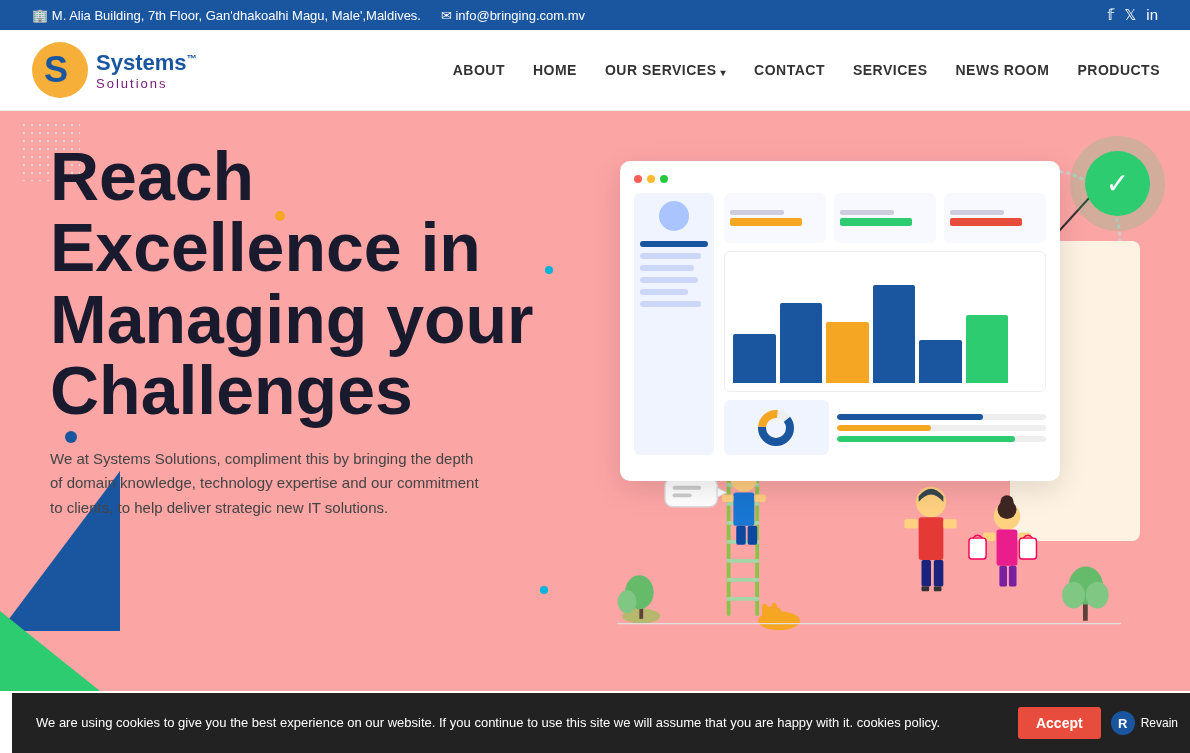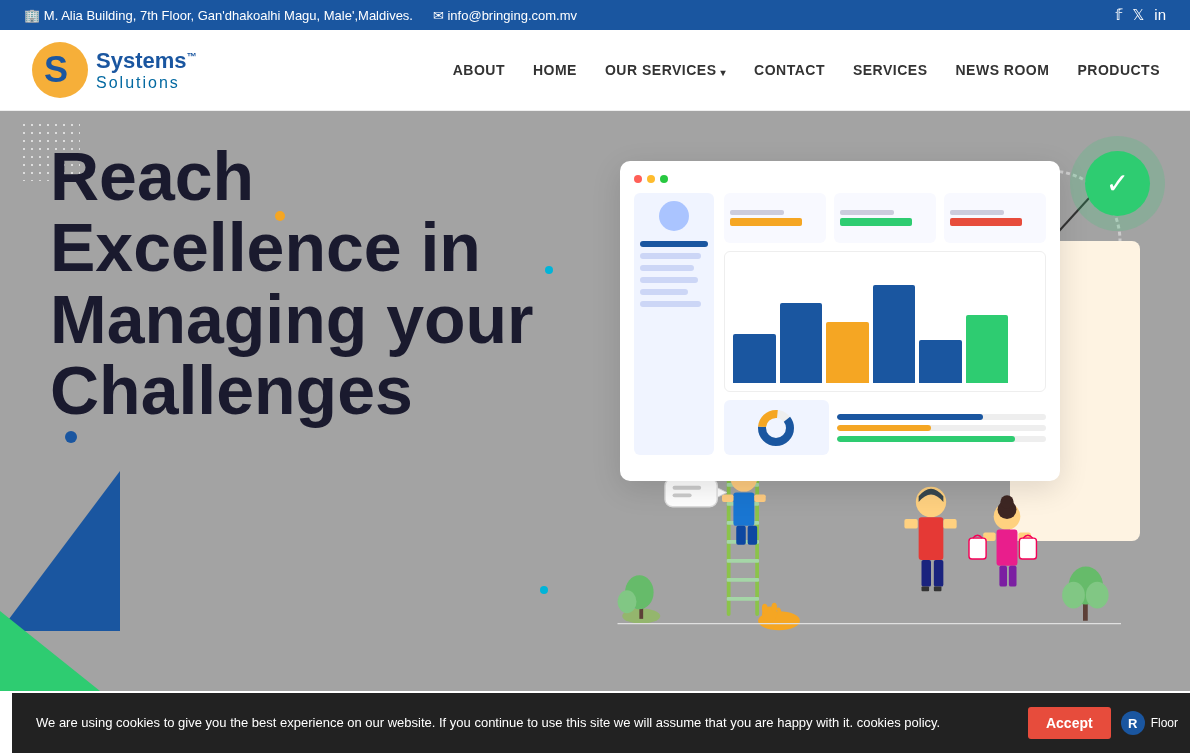--- a/index.html
+++ b/index.html
@@ -5,21 +5,21 @@
     * { margin: 0; padding: 0; box-sizing: border-box; }
     body { font-family: Arial, sans-serif; width: 1190px; overflow-x: hidden; }
 
     
     .top-bar {
       background-color: #1a56a0;
       color: white;
       display: flex;
       align-items: center;
       justify-content: space-between;
-      padding: 6px 24px;
+      padding: 6px 32px;
       font-size: 13px;
     }
     .top-bar-left { display: flex; align-items: center; gap: 20px; }
     .top-bar-left .address::before { content: "🏢 "; }
     .top-bar-left .email::before { content: "✉ "; }
     .top-bar-right { display: flex; align-items: center; gap: 10px; }
     .social-icons { display: flex; gap: 10px; }
     .social-icon {
       color: white;
       text-decoration: none;
@@ -51,36 +51,36 @@
       height: 60px;
       position: relative;
     }
     .logo-text-area { display: flex; flex-direction: column; margin-left: 6px; }
     .logo-brand {
       font-size: 22px;
       font-weight: bold;
       color: #1a56a0;
     }
     .logo-tm { font-size: 10px; vertical-align: super; }
-    .logo-sub { font-size: 16px; color: #0369a1; letter-spacing: 2px; }
+    .logo-sub { font-size: 13px; color: #701a75; letter-spacing: 2px; }
     .nav-links { display: flex; align-items: center; gap: 28px; }
     .nav-link {
       text-decoration: none;
       color: #333;
       font-size: 14px;
       font-weight: 600;
       letter-spacing: 0.5px;
       cursor: pointer;
     }
     .nav-services { display: flex; align-items: flex-end; gap: 4px; }
     .chevron { font-size: 10px; color: #333; }
 
     
     .hero {
-      background: #a3a3a3;
+      background: #fca5a5;
       display: flex;
       padding: 30px 50px 0 50px;
       position: relative;
       min-height: 580px;
       overflow: hidden;
     }
     .hero-left {
       flex: 0 0 520px;
       z-index: 2;
       position: relative;
@@ -364,20 +364,21 @@
 
   <div class="dots-pattern"></div>
 
   <div class="dot-small" style="width:10px;height:10px;top:100px;left:275px;"></div>
   <div class="dot-teal" style="width:8px;height:8px;top:155px;left:545px;"></div>
   <div class="dot-blue" style="width:12px;height:12px;top:320px;left:65px;"></div>
   <div class="dot-teal" style="width:8px;height:8px;top:475px;left:540px;"></div>
 
   <div class="hero-left">
     <h1 class="hero-title">Reach Excellence in Managing your Challenges</h1>
+    <p class="hero-desc">We at Systems Solutions, compliment this by bringing the depth of domain knowledge, technology expertise and our commitment to clients, to help deliver strategic new IT solutions.</p>
   </div>
 
   <div class="hero-right">
 
     <div class="bg-yellow-block"></div>
 
     <div class="speedometer">
       <svg width="160" height="90" viewBox="0 0 160 90">
         <path d="M 10 80 A 70 70 0 0 1 150 80" fill="none" stroke="#ccc" stroke-width="3" stroke-dasharray="4 3"></path>
         <line x1="80" y1="80" x2="130" y2="25" stroke="#333" stroke-width="2"></line>
@@ -533,16 +534,16 @@
     </div>
   </div>
 </section>
 
 <div class="cookie-banner">
   <span class="cookie-text">We are using cookies to give you the best experience on our website. If you continue to use this site we will assume that you are happy with it. cookies policy.</span>
   <div class="cookie-right">
     <button class="accept-btn">Accept</button>
     <div class="revain-logo">
       <div class="revain-r">R</div>
-      <span>Floor</span>
+      <span>Revain</span>
     </div>
   </div>
 </div>
 
 </body></html>

